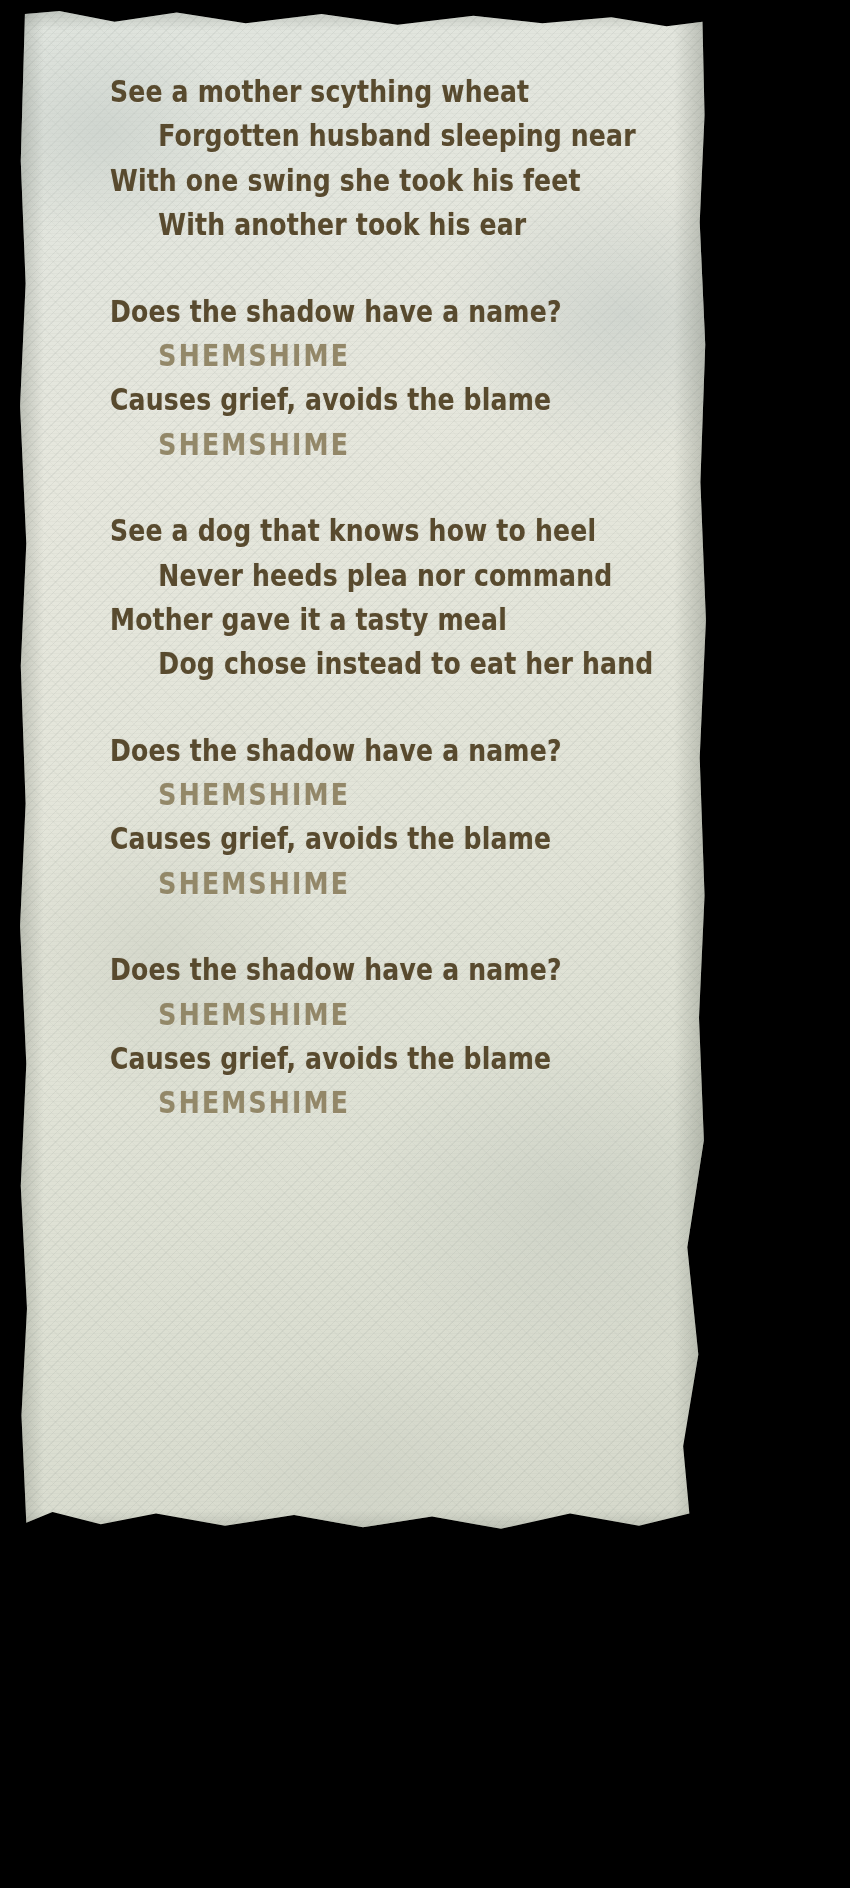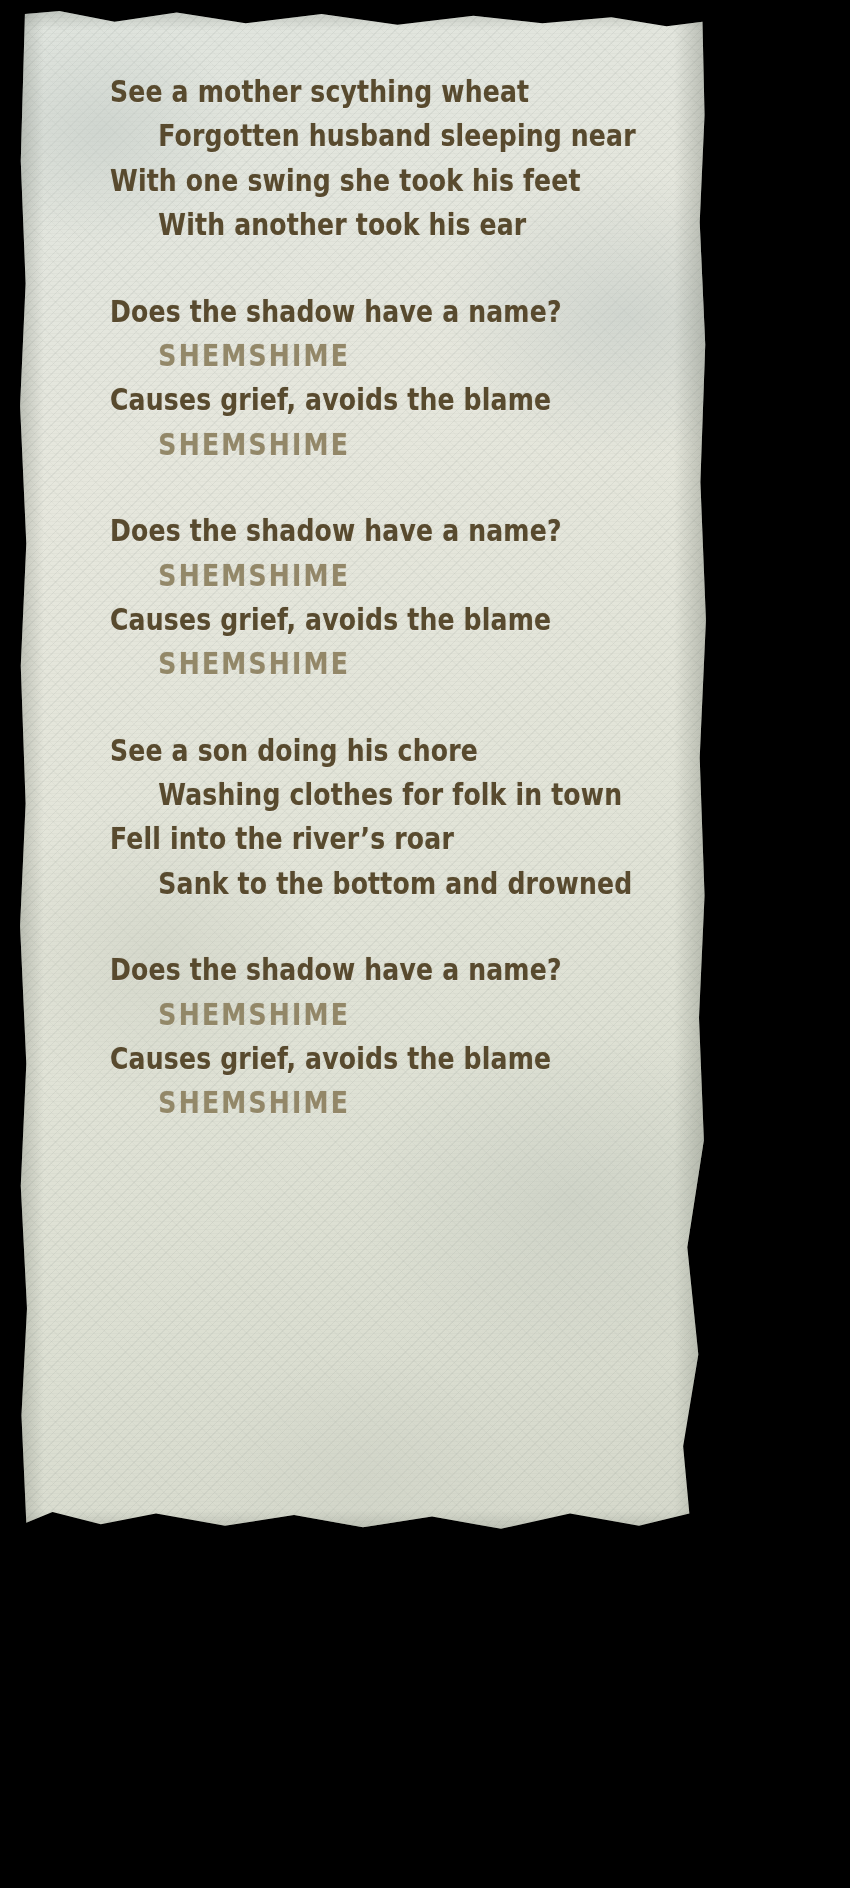--- a/index.html
+++ b/index.html
@@ -124,30 +124,30 @@
         <div class="line">With one swing she took his feet</div>
         <div class="line indent">With another took his ear</div>
       </div>
       <div class="stanza">
         <div class="line">Does the shadow have a name?</div>
         <div class="line chant">SHEMSHIME</div>
         <div class="line">Causes grief, avoids the blame</div>
         <div class="line chant">SHEMSHIME</div>
       </div>
       <div class="stanza">
+        <div class="line">See a dog that knows how to heel</div>
+        <div class="line indent">Never heeds plea nor command</div>
+        <div class="line">Mother gave it a tasty meal</div>
+        <div class="line indent">Dog chose instead to eat her hand</div>
+      </div>
+      <div class="stanza">
         <div class="line">Does the shadow have a name?</div>
         <div class="line chant">SHEMSHIME</div>
         <div class="line">Causes grief, avoids the blame</div>
         <div class="line chant">SHEMSHIME</div>
-      </div>
-      <div class="stanza">
-        <div class="line">See a son doing his chore</div>
-        <div class="line indent">Washing clothes for folk in town</div>
-        <div class="line">Fell into the river’s roar</div>
-        <div class="line indent">Sank to the bottom and drowned</div>
       </div>
       <div class="stanza">
         <div class="line">Does the shadow have a name?</div>
         <div class="line chant">SHEMSHIME</div>
         <div class="line">Causes grief, avoids the blame</div>
         <div class="line chant">SHEMSHIME</div>
       </div>
     </div>
 </div>
 

